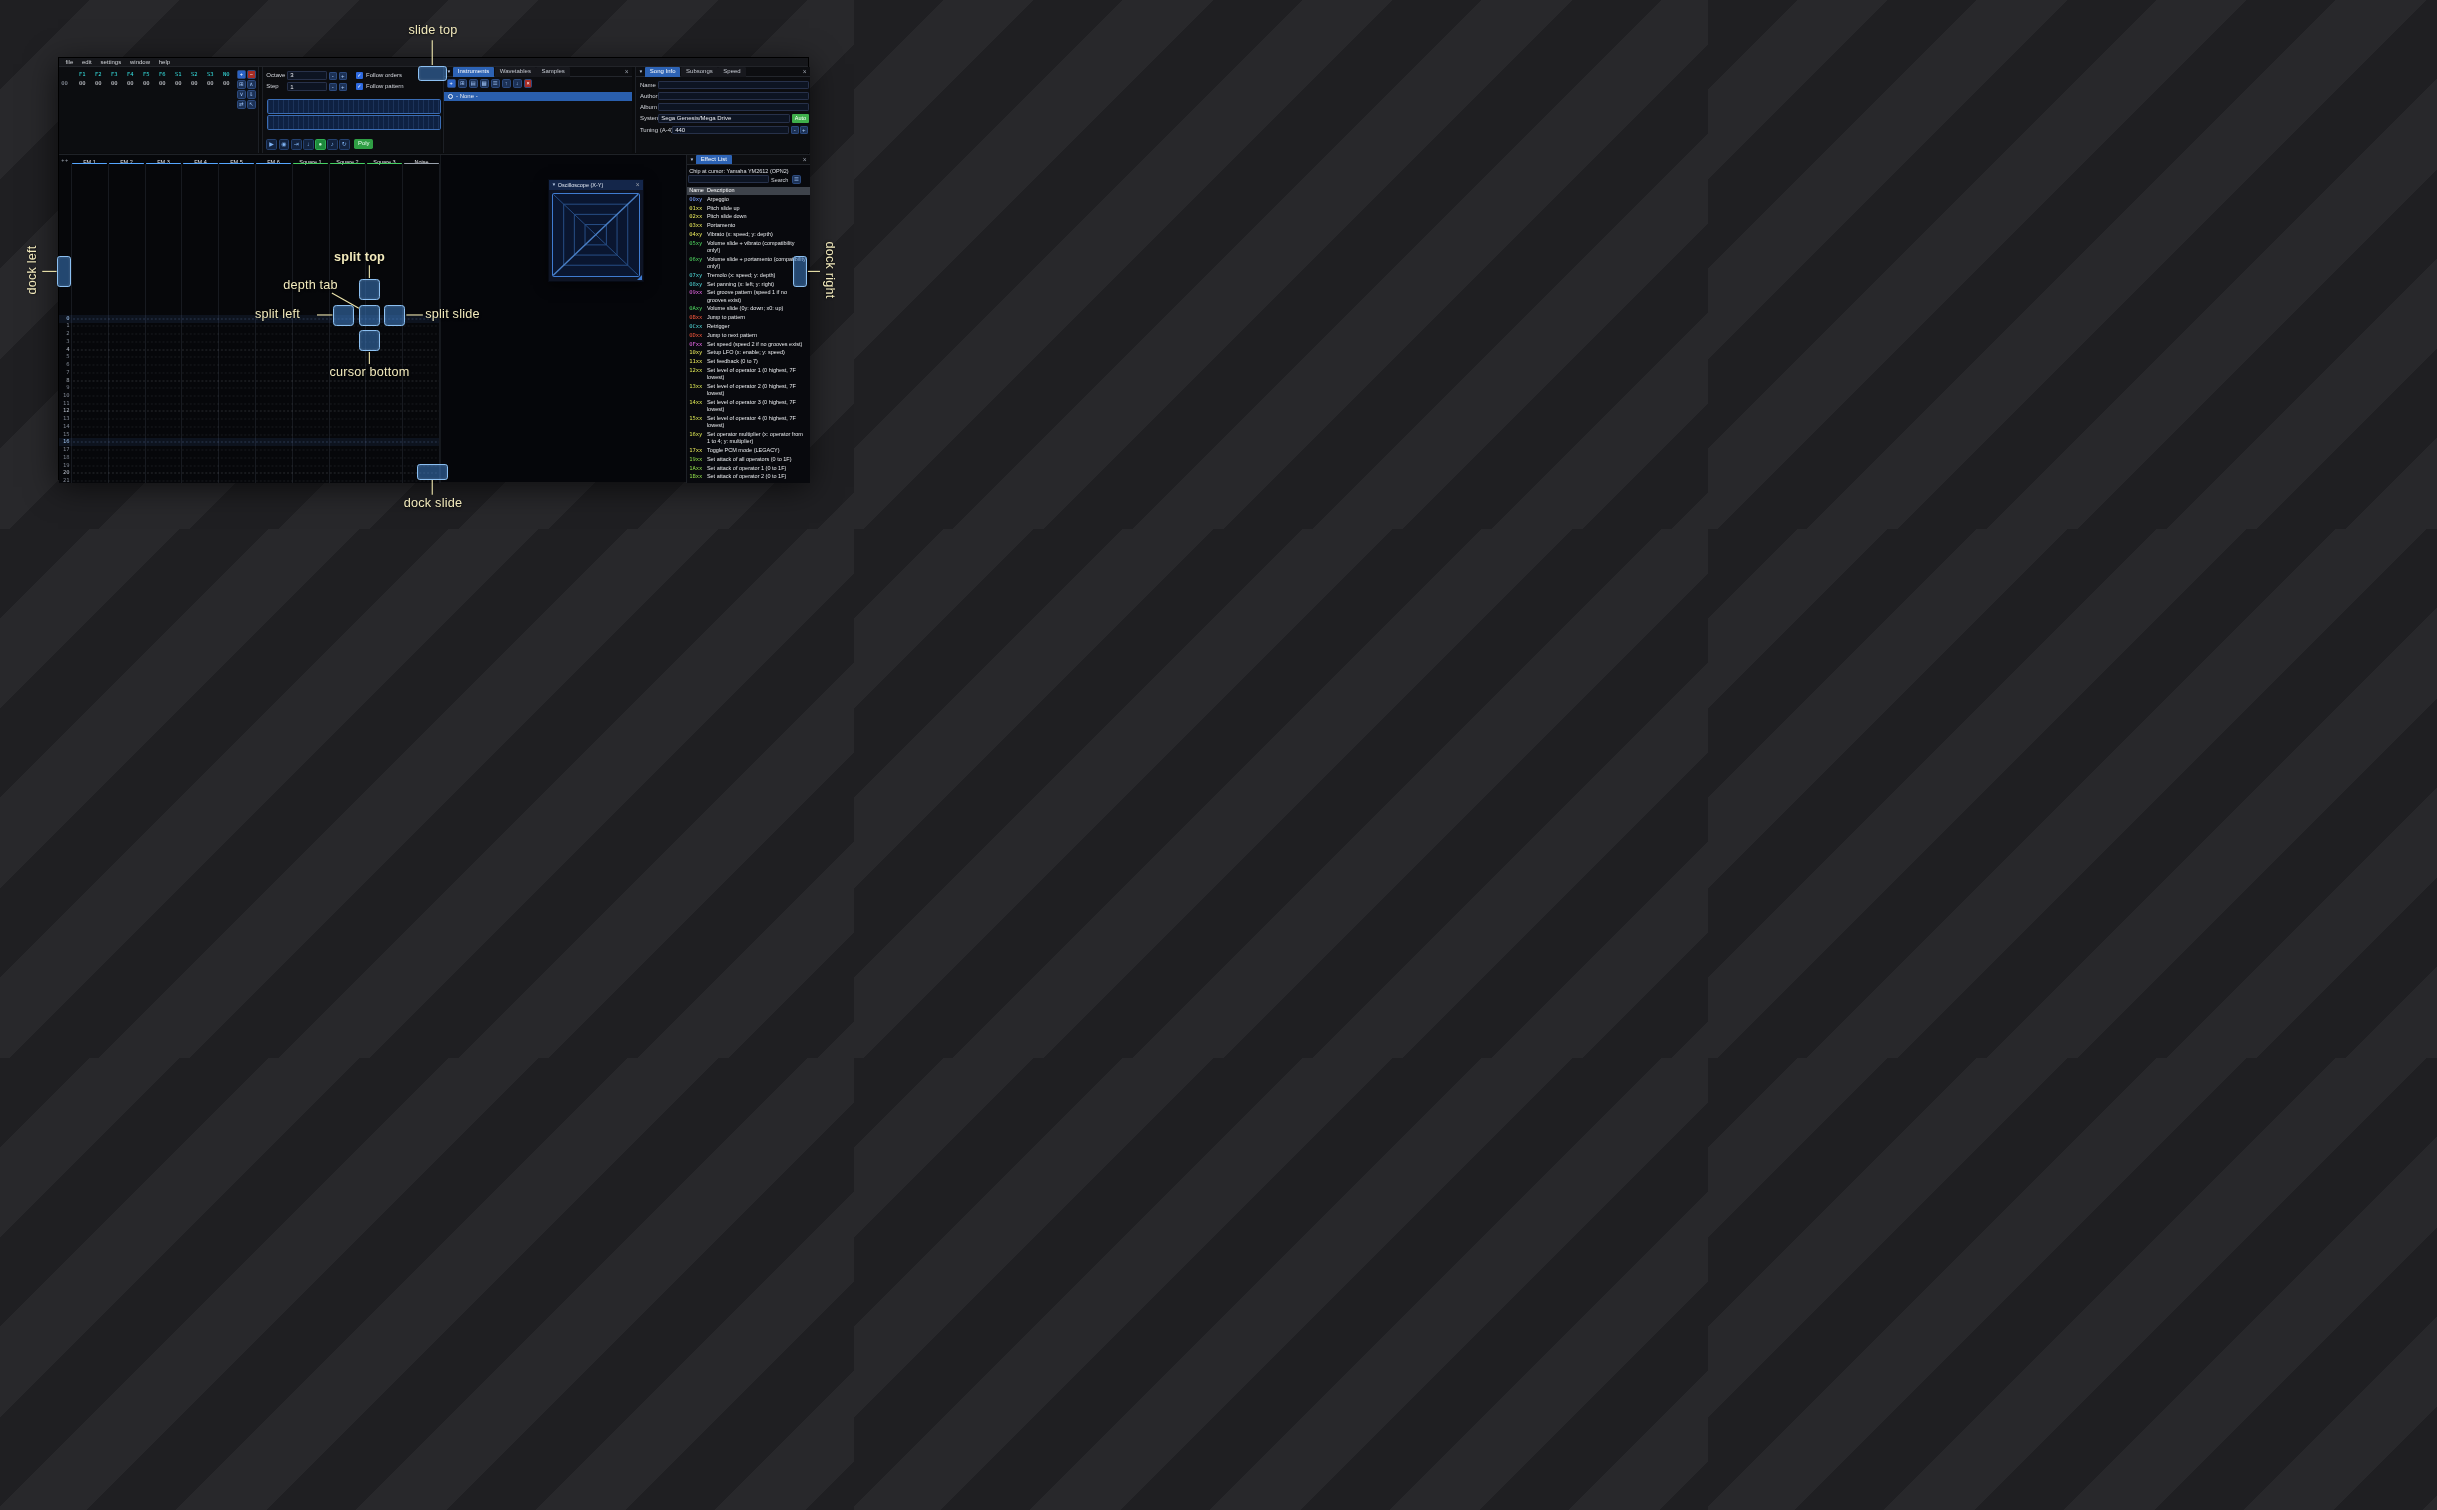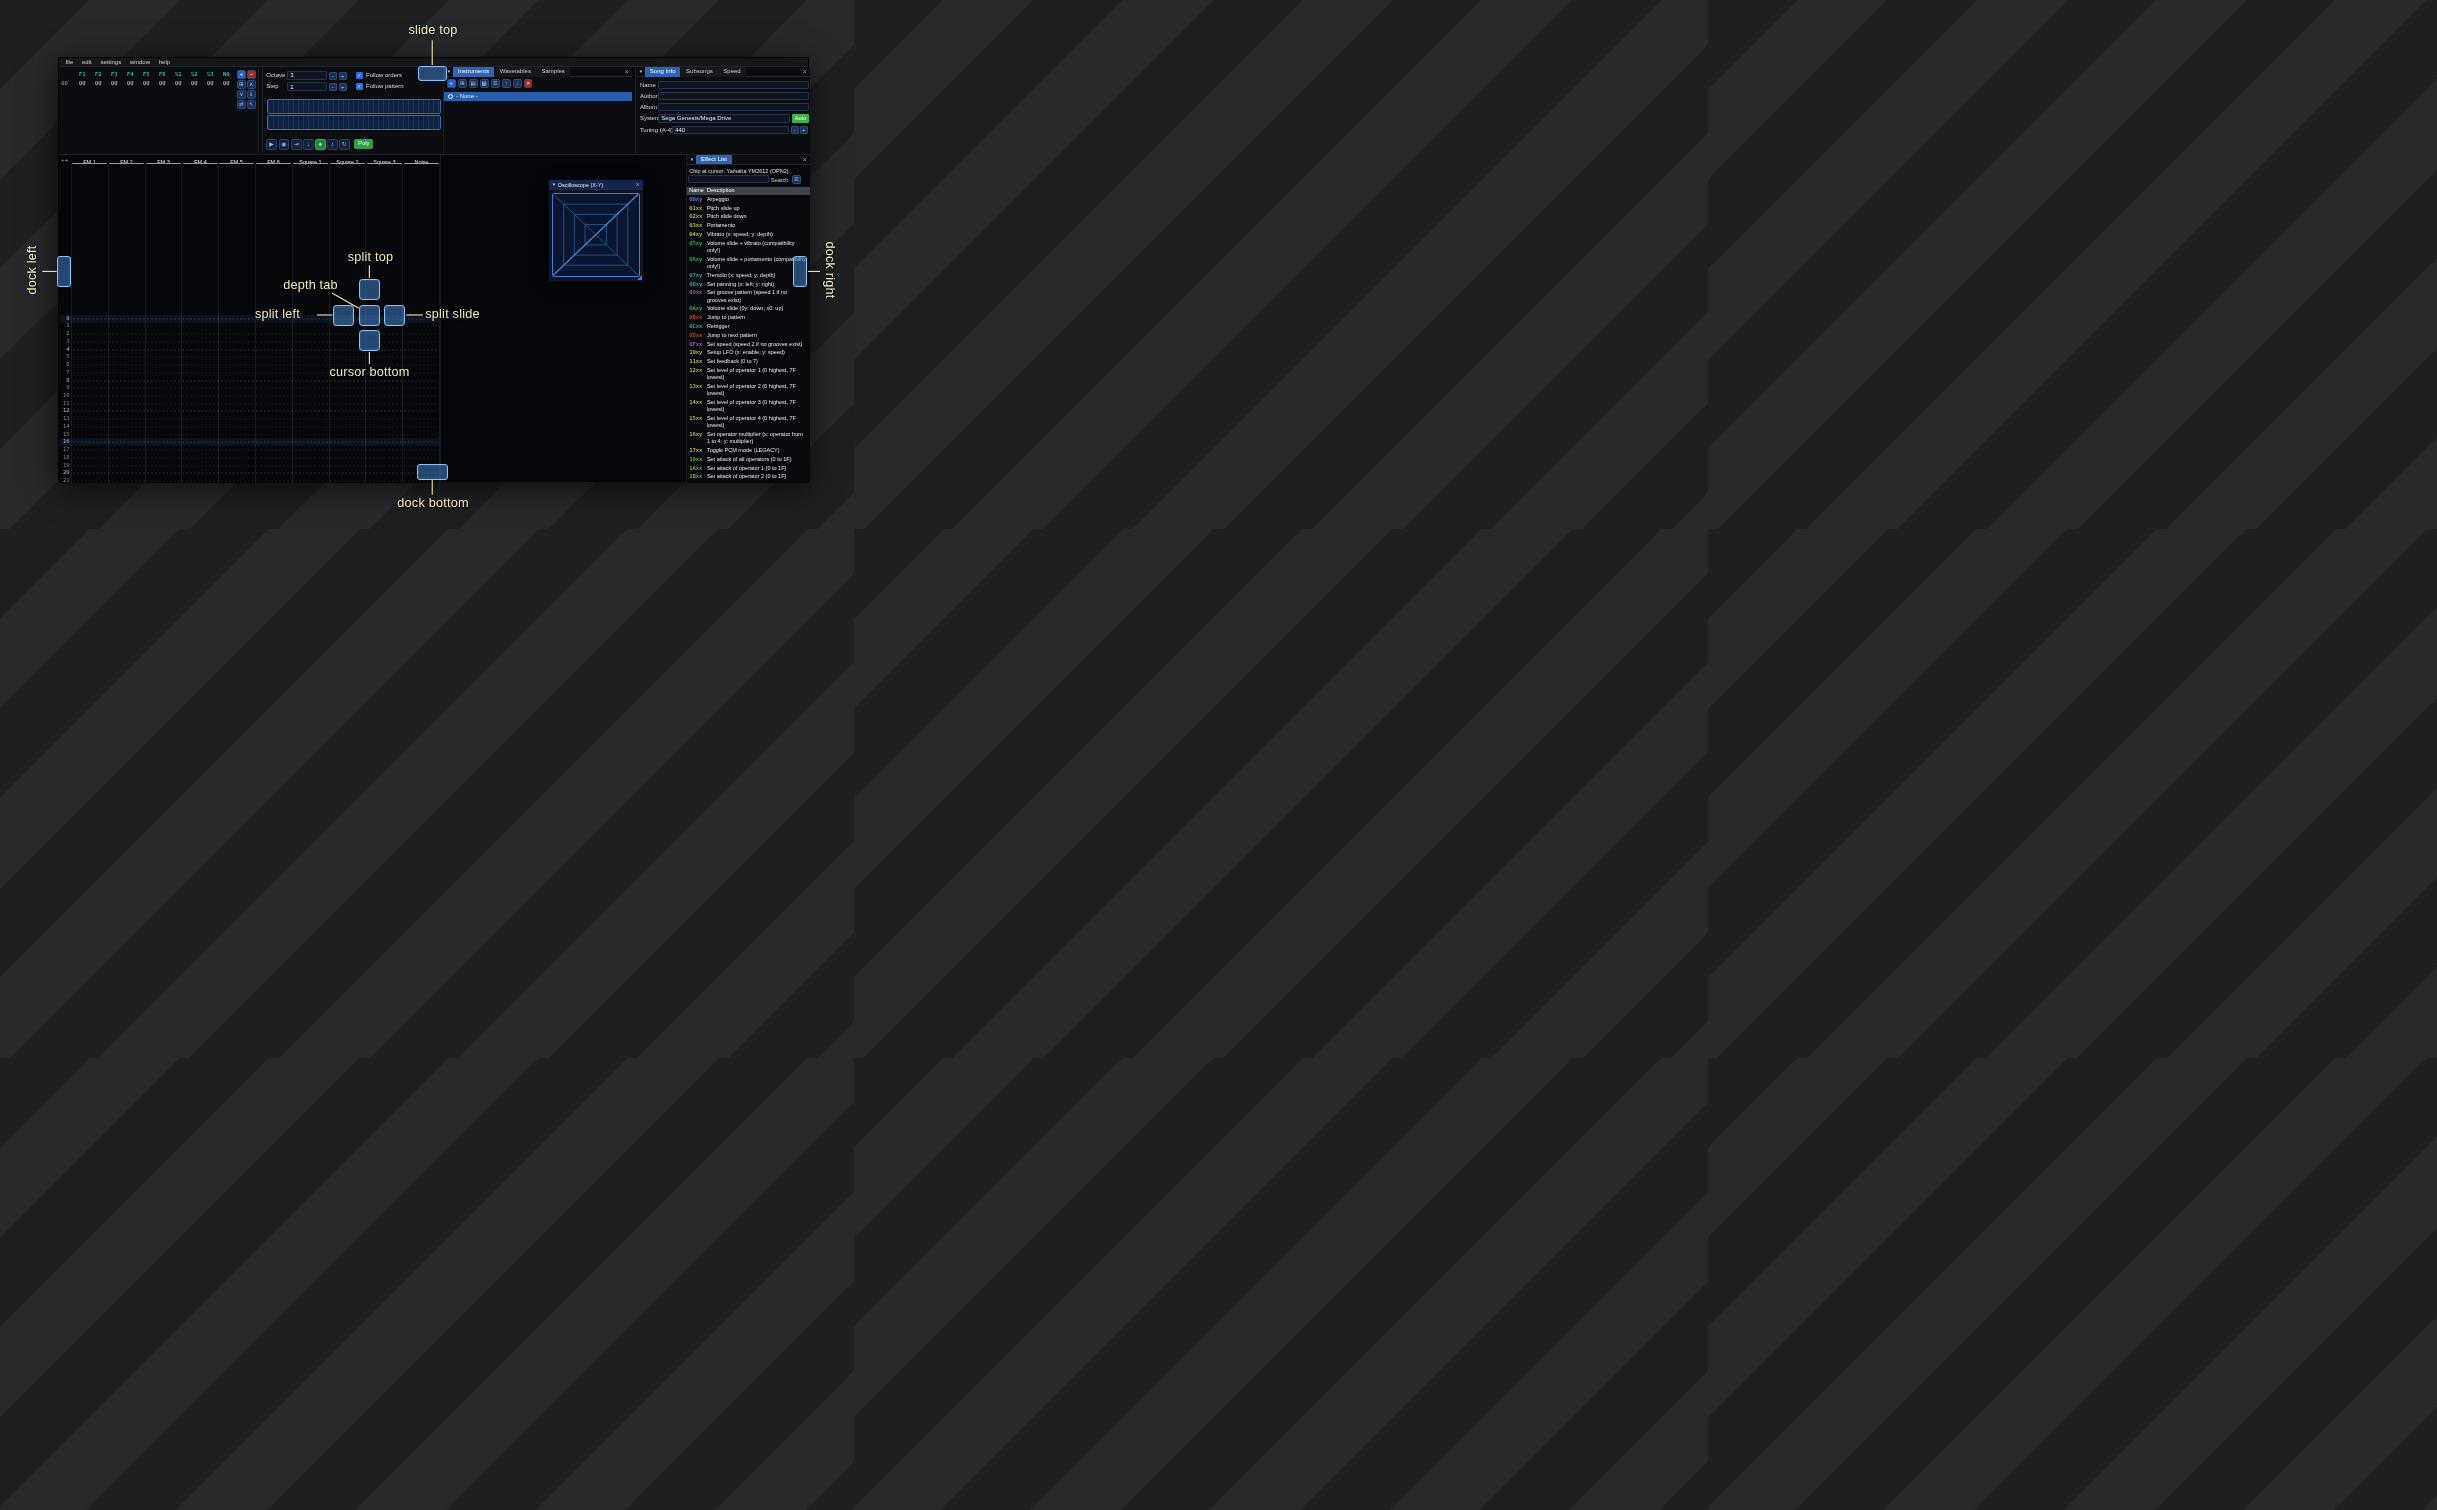--- a/index.html
+++ b/index.html
@@ -502,21 +502,21 @@
 <div class="docksq" style="left:417px;top:464px;width:31px;height:15.5px;"></div>
 <div class="docksq" style="left:57px;top:256px;width:14px;height:31px;"></div>
 <div class="docksq" style="left:793px;top:256px;width:14.4px;height:31px;"></div>
 <div class="docksq" style="left:359px;top:279px;width:21px;height:21px;border-radius:3.3px;"></div>
 <div class="docksq" style="left:333px;top:305px;width:21px;height:21px;border-radius:3.3px;"></div>
 <div class="docksq" style="left:359px;top:305px;width:21px;height:21px;border-radius:3.3px;"></div>
 <div class="docksq" style="left:384px;top:305px;width:21px;height:21px;border-radius:3.3px;"></div>
 <div class="docksq" style="left:359px;top:330px;width:21px;height:21px;border-radius:3.3px;"></div>
 
 <div class="ovlabel" style="left:386px;top:23px;width:94px;">slide top</div>
-<div class="ovlabel" style="left:386px;top:496px;width:94px;">dock bottom</div>
+<div class="ovlabel" style="left:386px;top:496px;width:94px;">dock slide</div>
 <div class="ovlabel" style="left:-1.1px;top:263px;width:66px;transform:rotate(-90deg);">dock left</div>
 <div class="ovlabel" style="left:797px;top:263px;width:66px;transform:rotate(90deg);">dock right</div>
-<div class="ovlabel" style="left:329px;top:250px;width:83px;">split top</div>
+<div class="ovlabel" style="left:318px;top:250px;width:83px;font-weight:bold;">split top</div>
 <div class="ovlabel" style="left:328px;top:365px;width:83px;">cursor bottom</div>
 <div class="ovlabel" style="left:236px;top:307px;width:83px;">split left</div>
 <div class="ovlabel" style="left:411px;top:307px;width:83px;">split slide</div>
 <div class="ovlabel" style="left:269px;top:278px;width:83px;">depth tab</div>
 
 
 </body></html>

